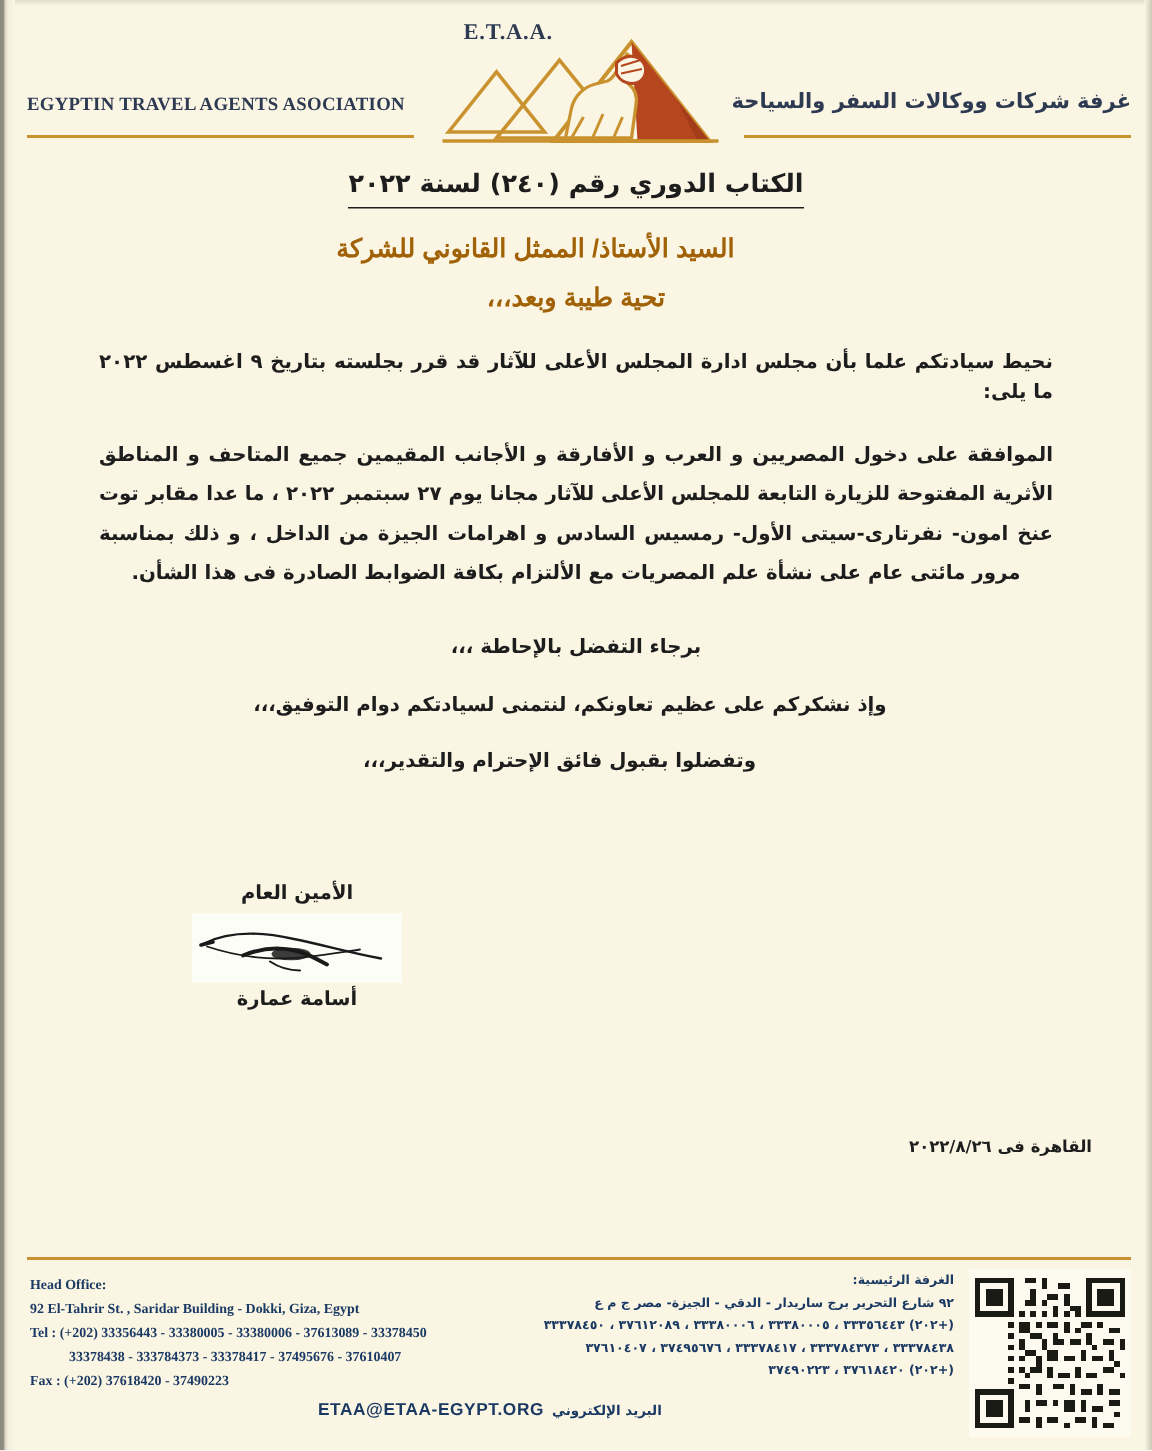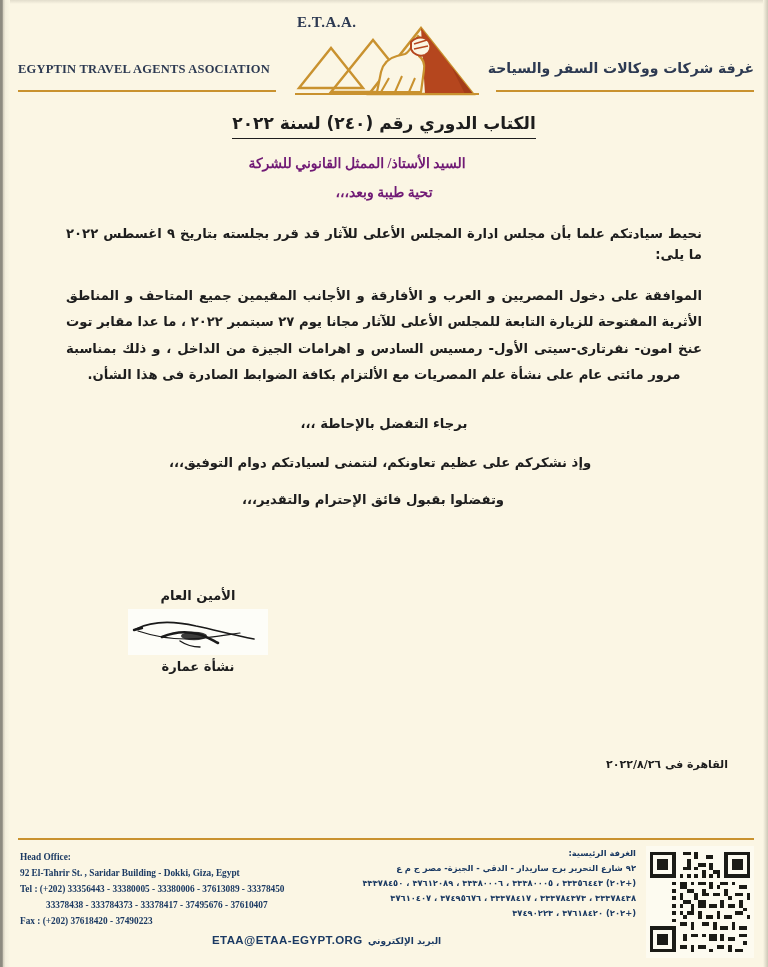--- a/index.html
+++ b/index.html
@@ -95,21 +95,21 @@
   .logo {
     position: absolute;
     left: 50%;
     transform: translateX(-50%);
     top: 2px;
     width: 230px;
     height: 92px;
   }
   .logo-text {
     position: absolute;
-    left: 28px;
+    left: 40px;
     top: 8px;
     font-family: "Liberation Serif", serif;
     font-weight: bold;
     font-size: 15px;
     letter-spacing: 0.5px;
     color: #2d3a52;
     direction: ltr;
   }
   .logo svg { display: block; }
 
@@ -142,24 +142,24 @@
   }
 
   
   .addr {
     direction: rtl;
     margin-top: 16px;
     padding-right: 110px;
     padding-left: 110px;
   }
   .addr-line {
-    font-family: Liberation Serif, serif;
-    font-weight: bold;
-    font-size: 14px;
-    color: #701a75;
+    font-family: Liberation Sans, sans-serif;
+    font-weight: bold;
+    font-size: 17px;
+    color: #a16207;
     line-height: 1.3;
     margin-bottom: 11px;
   }
   .addr-1 { text-align: center; padding-right: 54px; }
   .addr-2 { text-align: center; padding-right: 18px; }
   .addr-3 { text-align: center; padding-right: 0px; }
 
   
   .body-block {
     direction: rtl;
@@ -396,21 +396,21 @@
     <div class="sig-image">
       <svg width="140" height="46" viewBox="0 0 140 46" xmlns="http://www.w3.org/2000/svg">
         <path d="M8,20 C24,12 46,12 68,17 C88,21 104,26 126,30" fill="none" stroke="#1a1a1a" stroke-width="1.6" stroke-linecap="round"></path>
         <path d="M10,22 C22,26 40,30 58,30 C76,30 92,27 112,24" fill="none" stroke="#1a1a1a" stroke-width="1.2" stroke-linecap="round"></path>
         <path d="M34,28 C46,23 58,22 70,25 C78,27 84,31 90,34" fill="none" stroke="#1a1a1a" stroke-width="2.6" stroke-linecap="round"></path>
         <ellipse cx="66" cy="27" rx="13" ry="4.2" fill="#1a1a1a" opacity="0.85"></ellipse>
         <path d="M52,32 C58,36 64,38 72,38" fill="none" stroke="#1a1a1a" stroke-width="1.4" stroke-linecap="round"></path>
         <path d="M6,21 L14,19" stroke="#1a1a1a" stroke-width="2.4" stroke-linecap="round"></path>
       </svg>
     </div>
-    <div class="sig-name">نشأة عمارة</div>
+    <div class="sig-name">أسامة عمارة</div>
   </div>
 
   <div class="datestamp">القاهرة فى ٢٠٢٢/٨/٢٦</div>
 
   <div class="footer">
     <div class="footer-rule"></div>
 
     <div class="footer-en">
       <div>Head Office:</div>
       <div>92 El-Tahrir St. , Saridar Building - Dokki, Giza, Egypt</div>

